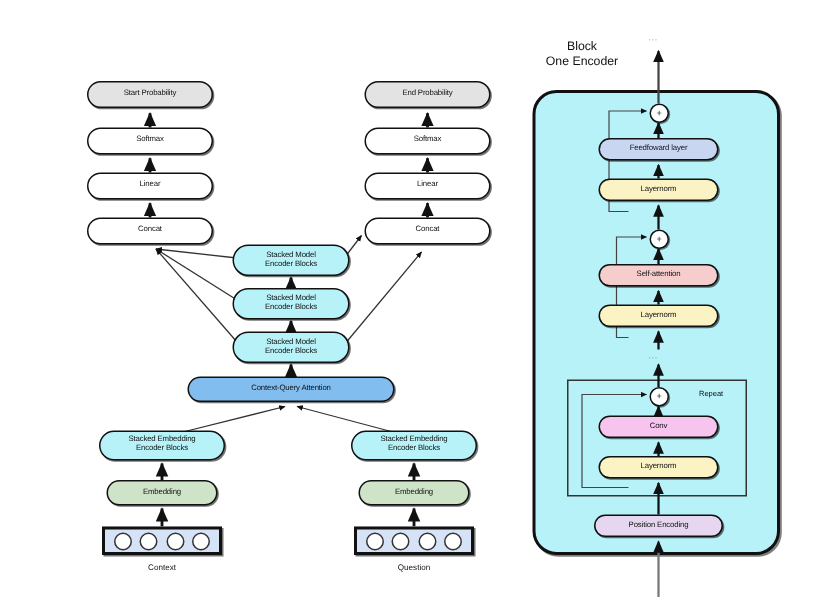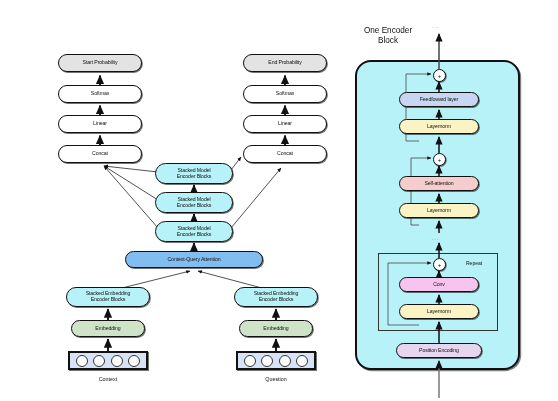--- a/index.html
+++ b/index.html
@@ -58,22 +58,22 @@
   svg#arrows-enc{z-index:5;}
   .dots{position:absolute;font-size:5px;color:#555;letter-spacing:.6px;z-index:7;}
 </style>
 </head>
 <body>
 
 <div id="stage">
 
 
   <div class="title two" style="left:340px;top:26px;width:96px;">
+    <div>Block</div>
     <div>One Encoder</div>
-    <div>Block</div>
   </div>
 
   <div class="node grey" style="left:58px;top:54px;width:84px;height:18px;">Start Probability</div>
   <div class="node" style="left:58px;top:85px;width:84px;height:18px;">Softmax</div>
   <div class="node" style="left:58px;top:115px;width:84px;height:18px;">Linear</div>
   <div class="node" style="left:58px;top:145px;width:84px;height:18px;">Concat</div>
 
   <div class="node grey" style="left:243px;top:54px;width:84px;height:18px;">End Probability</div>
   <div class="node" style="left:243px;top:85px;width:84px;height:18px;">Softmax</div>
   <div class="node" style="left:243px;top:115px;width:84px;height:18px;">Linear</div>

